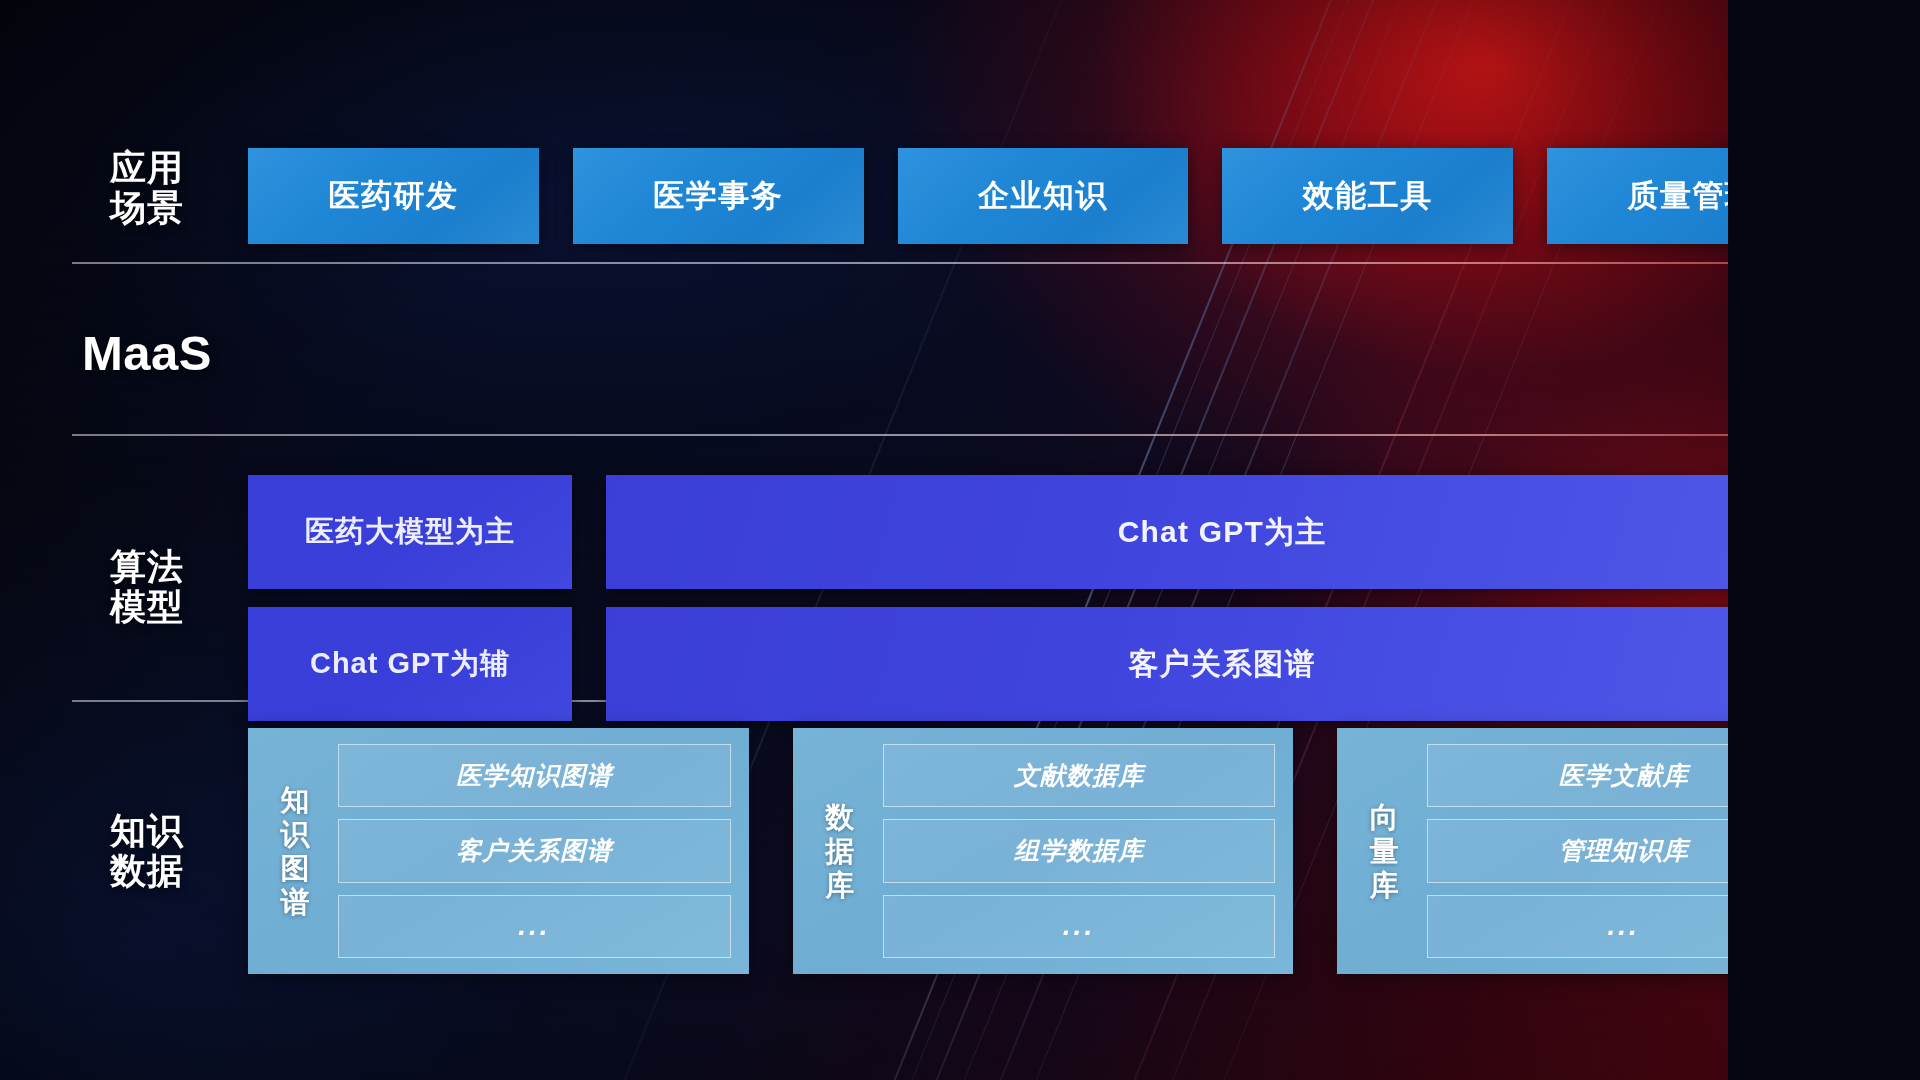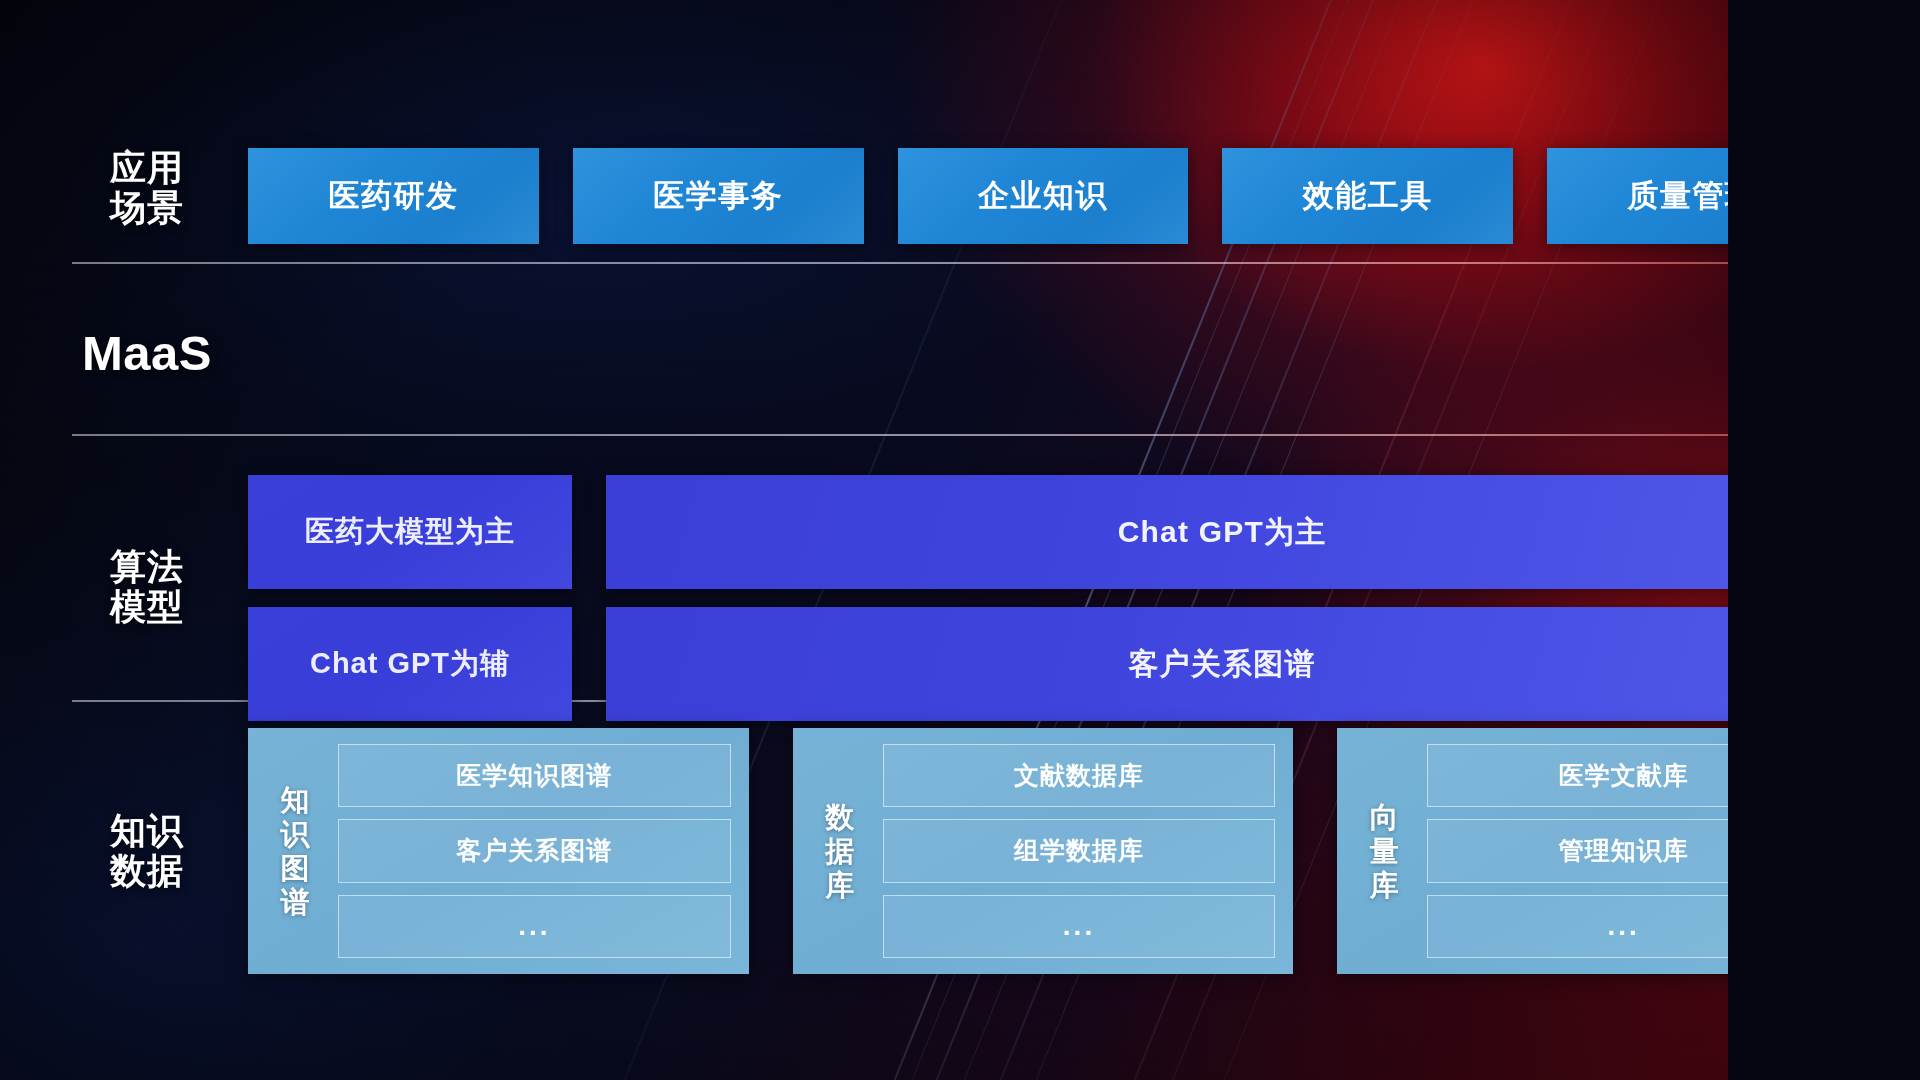--- a/index.html
+++ b/index.html
@@ -92,21 +92,21 @@
   .know-vlabel{
     flex:0 0 58px;display:flex;flex-direction:column;align-items:center;justify-content:center;
     color:#ffffff;font-size:29px;font-weight:700;line-height:1.18;letter-spacing:0;
     text-shadow:0 1px 4px rgba(0,0,0,.35);
   }
   .know-items{flex:1;display:flex;flex-direction:column;gap:12px;}
   .know-item{
     flex:1;display:flex;align-items:center;justify-content:center;
     border:1px solid rgba(255,255,255,.55);
     background:rgba(255,255,255,.07);
-    color:#ffffff;font-size:25px;font-weight:700;letter-spacing:1px;
+    color:#ffffff;font-size:25px;font-weight:700;letter-spacing:1px;font-style:italic;
   }
   .know-item.ellipsis{font-size:28px;letter-spacing:3px;}
 </style>
 </head>
 <body>
 
 <div id="stage">
 
   <div class="streaks">
     <div class="streak" style="left:1090px"></div>

